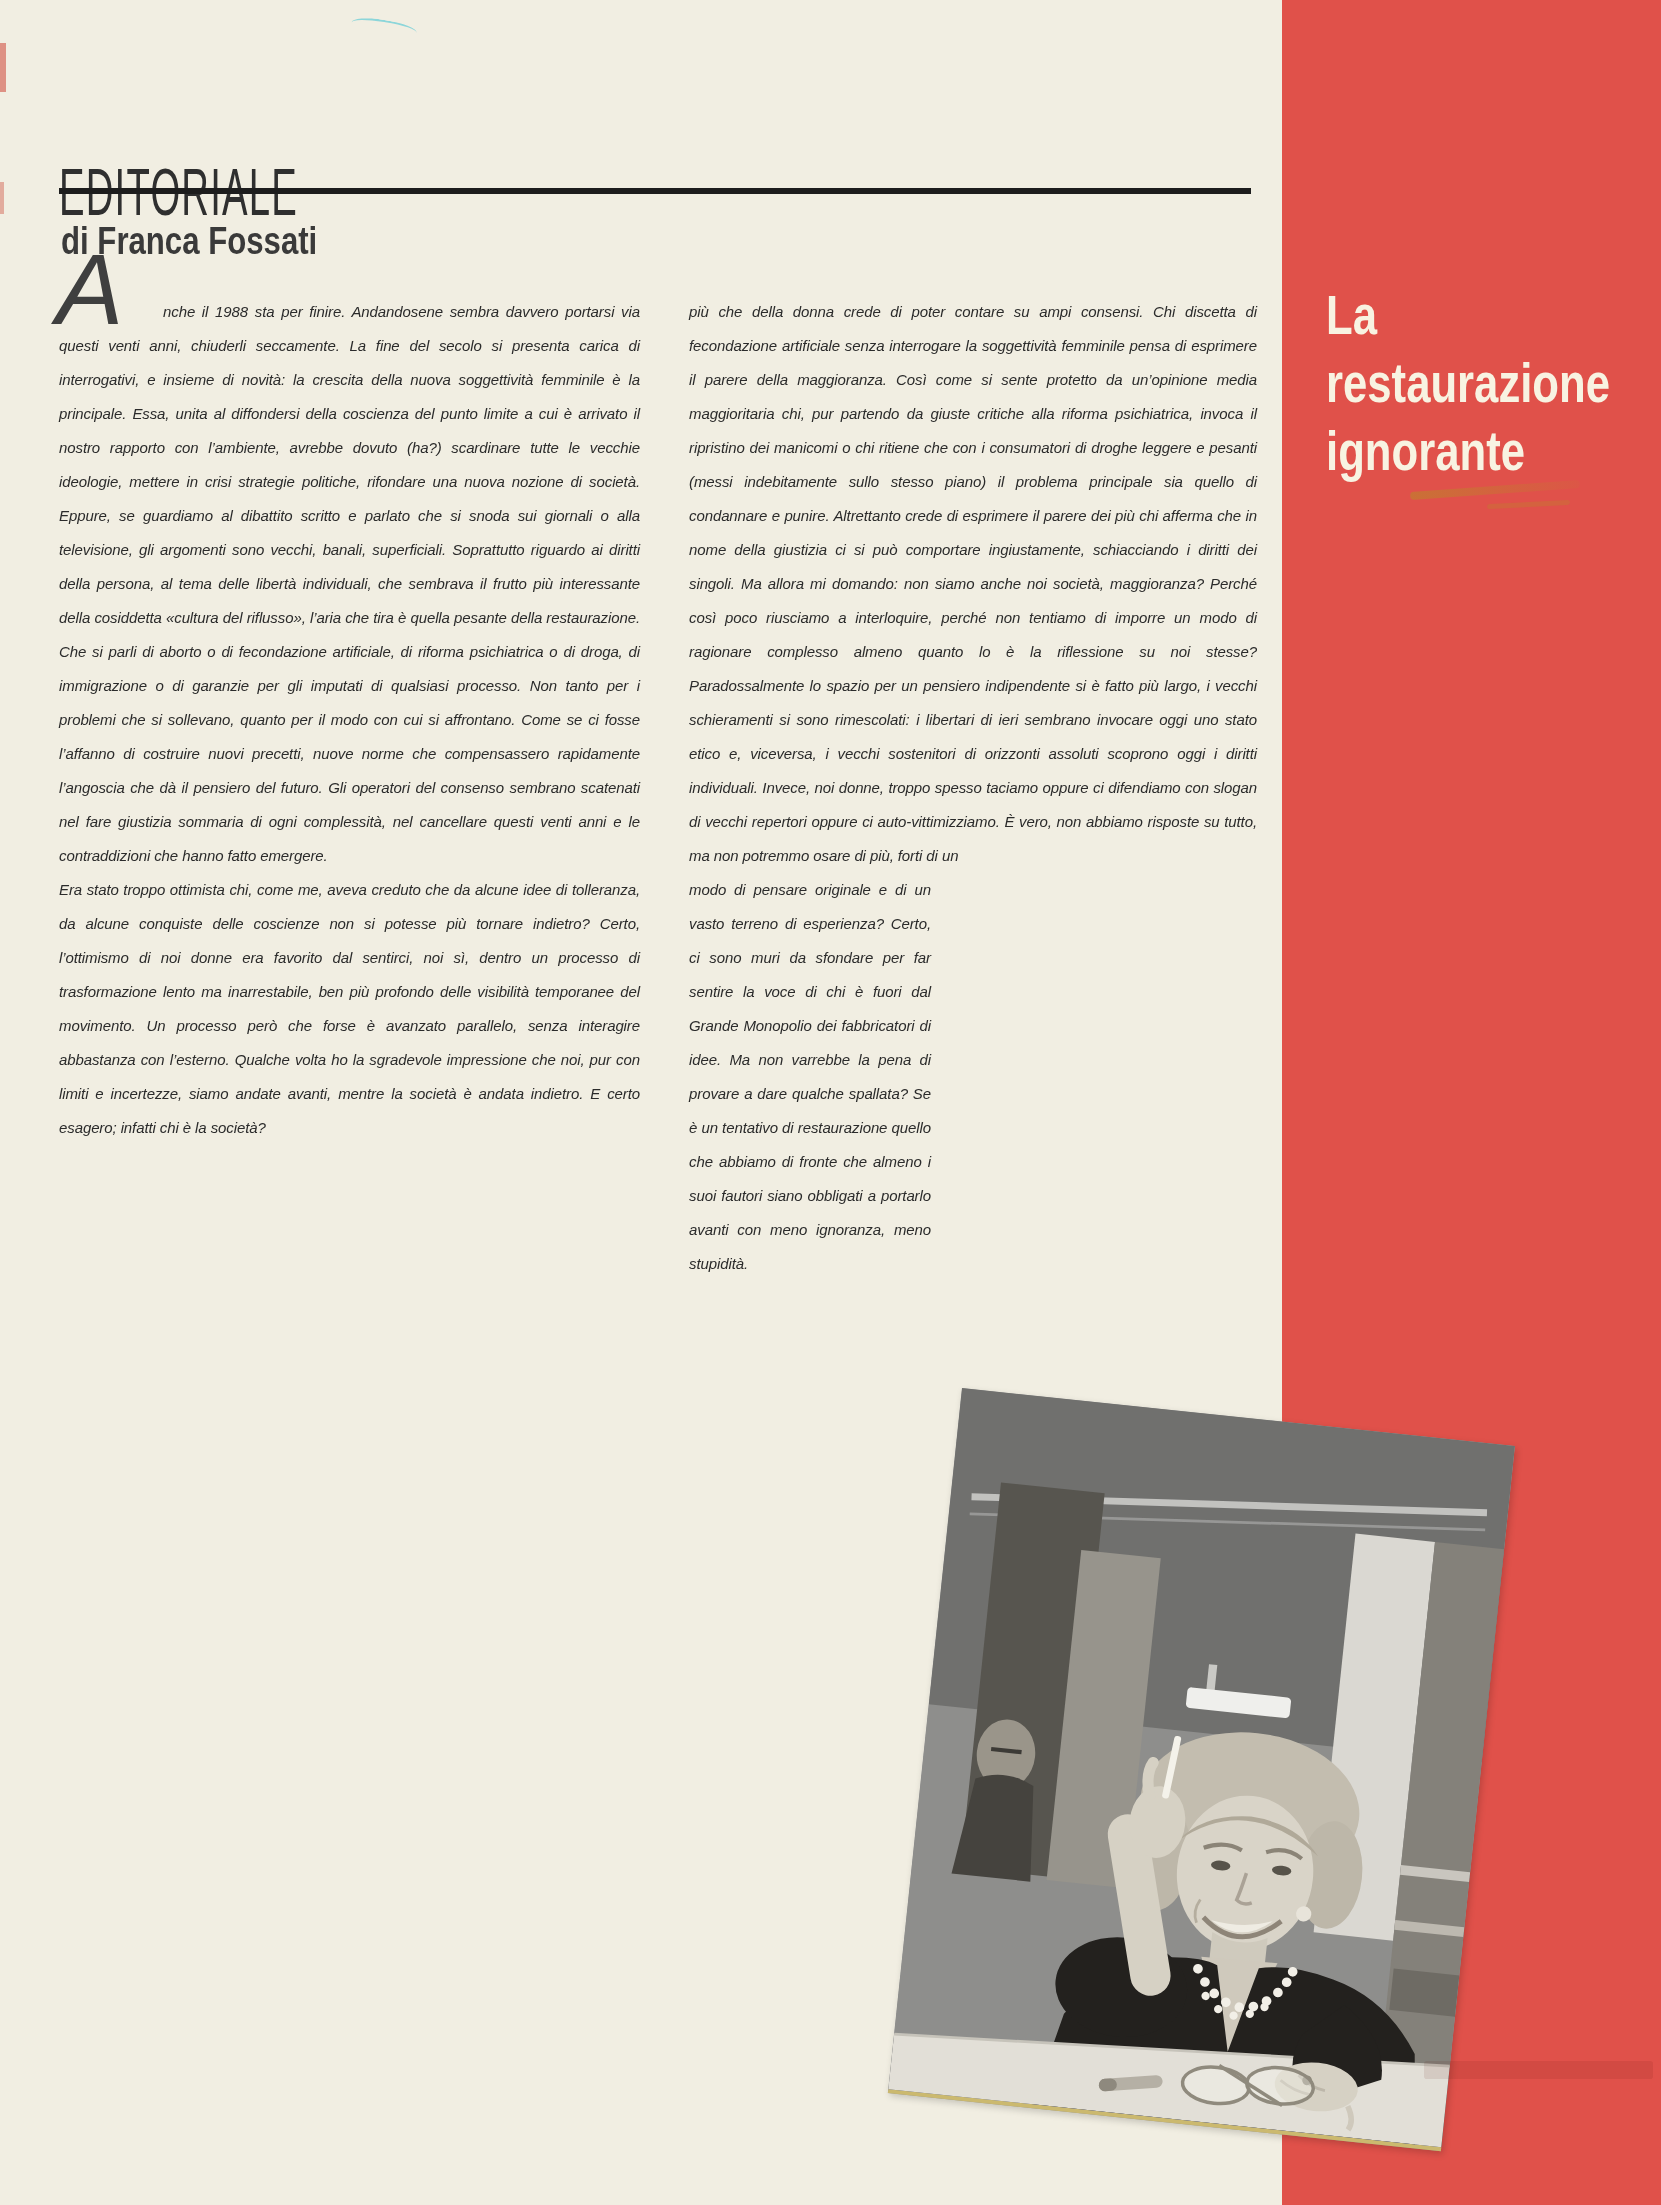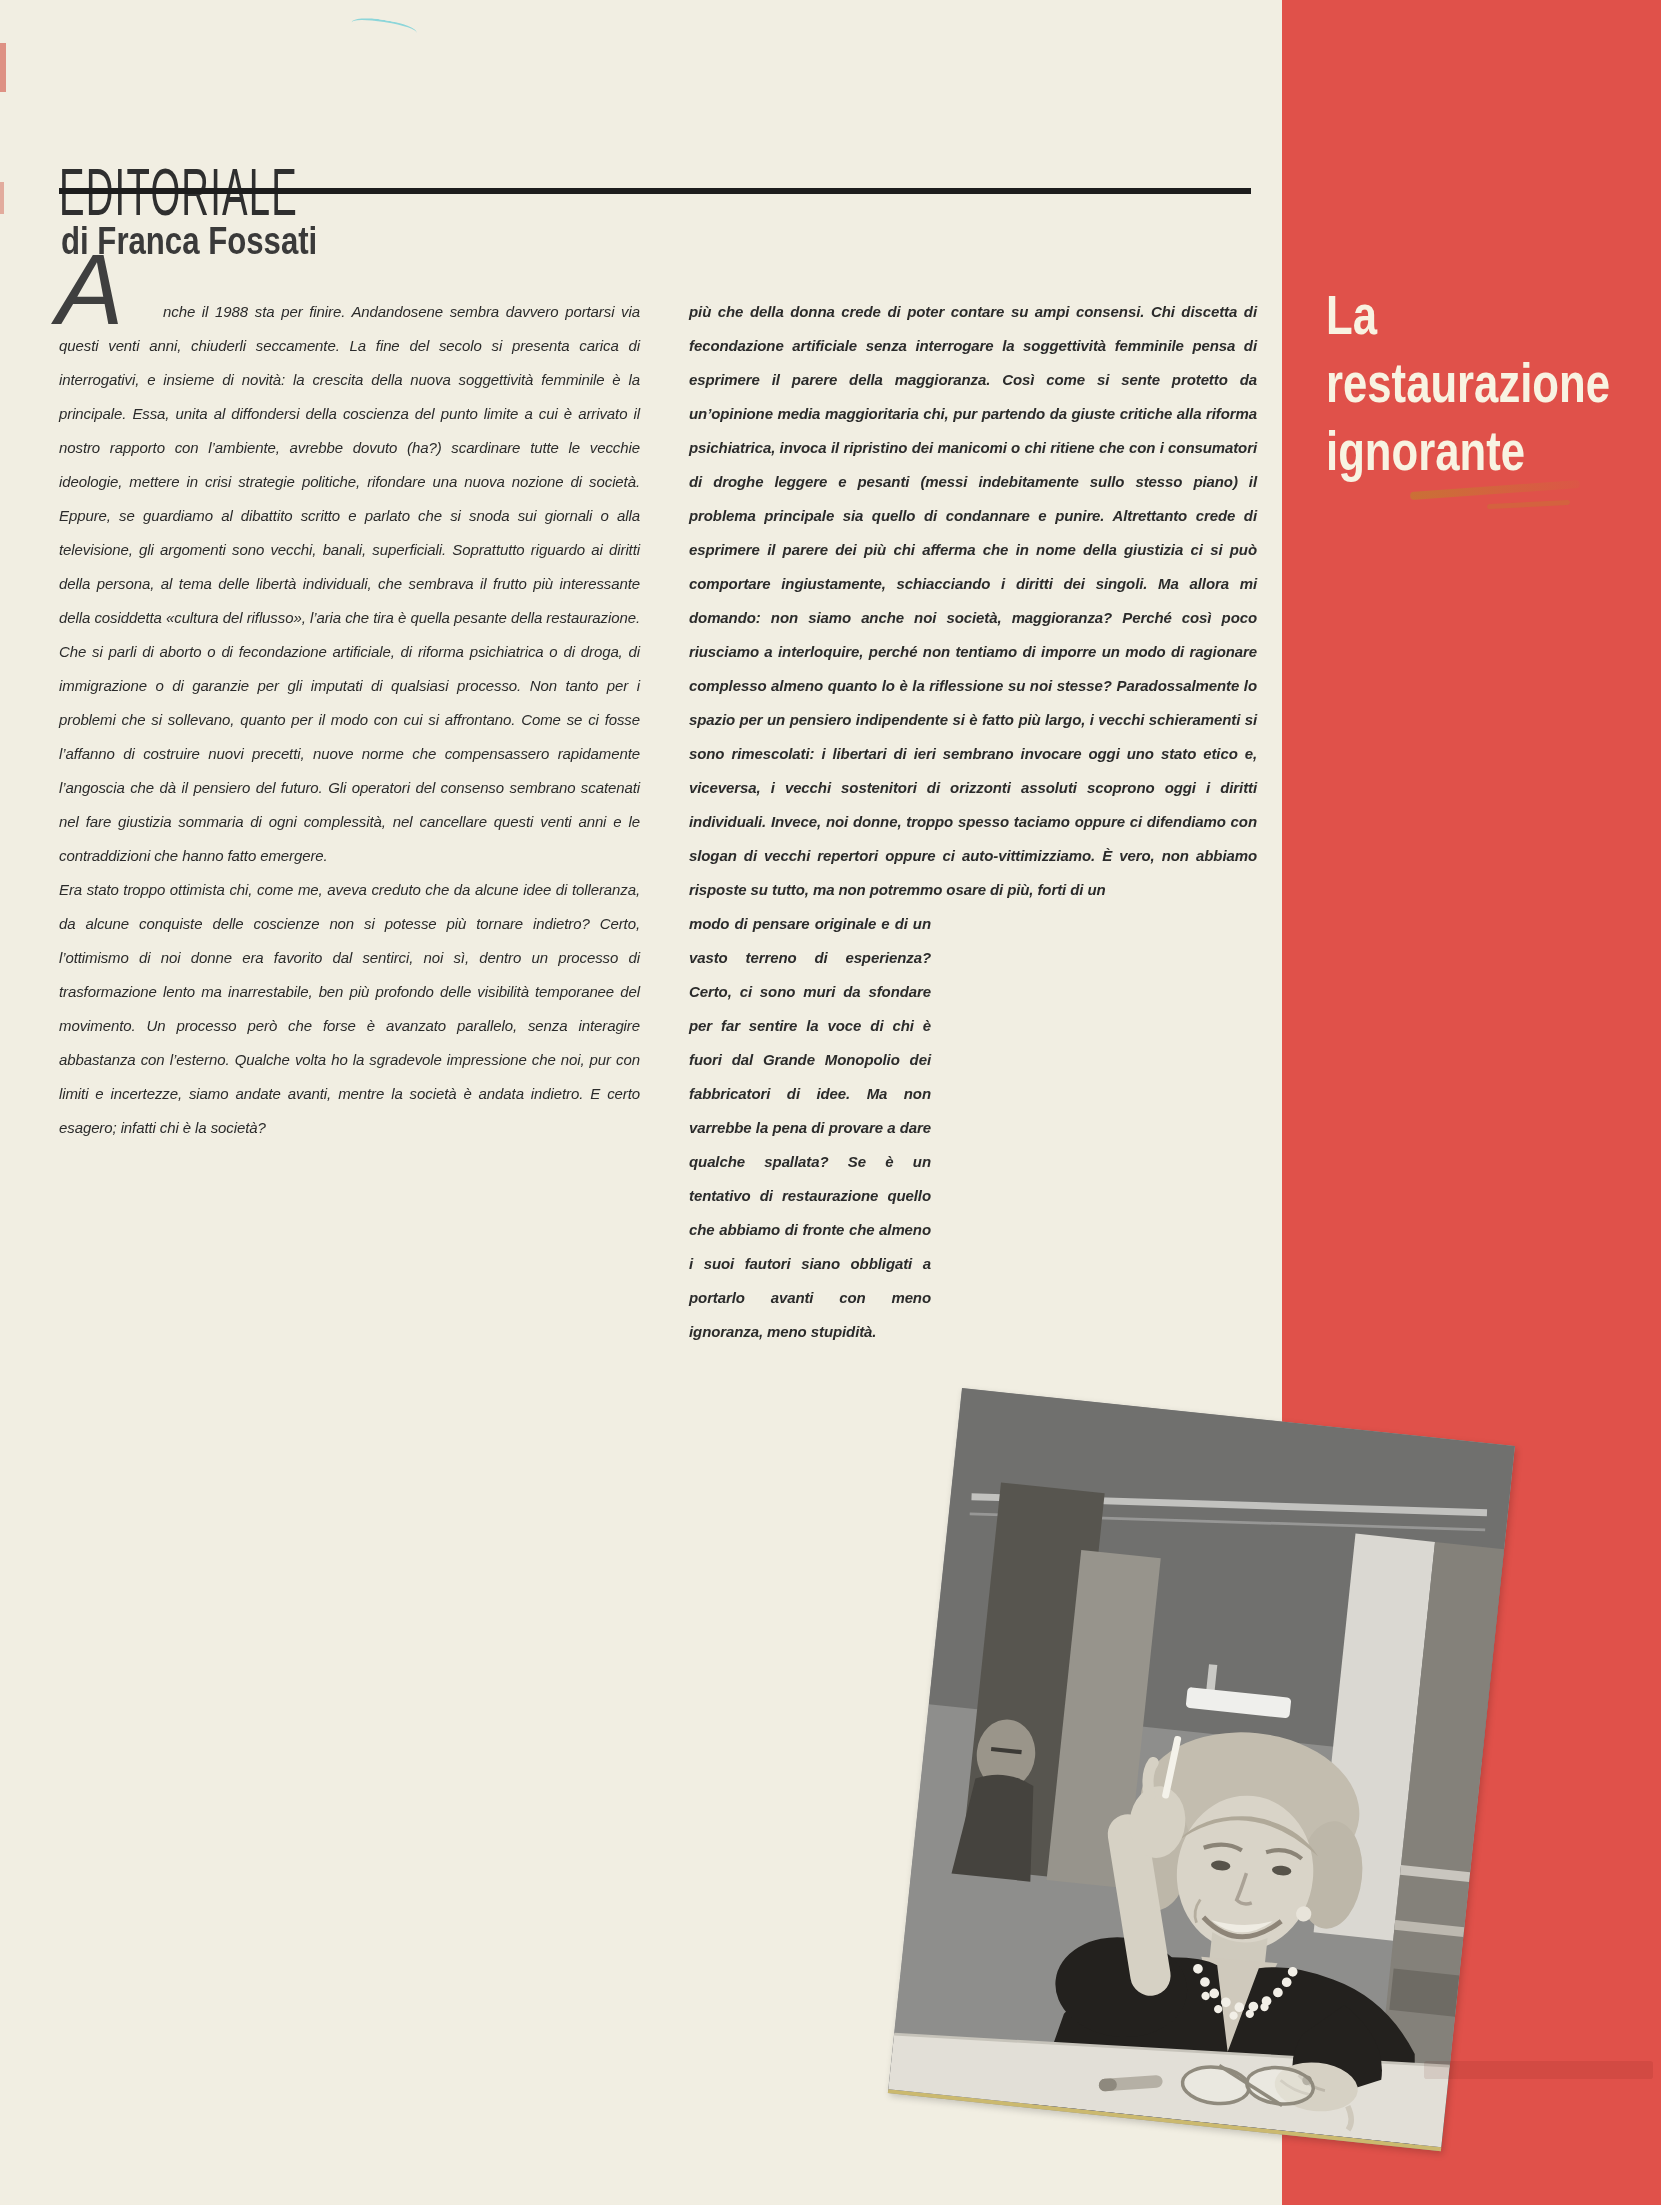--- a/index.html
+++ b/index.html
@@ -41,21 +41,21 @@
   }
   .col{
     position:absolute;top:295px;
     font-size:15px;line-height:34px;font-style:italic;
     text-align:justify;letter-spacing:-0.1px;color:var(--ink);
     z-index:2;
   }
   .col p{margin:0;padding:0;hyphens:auto;}
   .col1{left:59px;width:581px;}
   .col1 .first{text-indent:104px;}
-  .col2{left:689px;width:568px;font-weight:bold;}
+  .col2{left:689px;width:568px;}
   .col2 .narrow{width:242px;}
   
   .redband{
     position:absolute;left:1282px;top:0;width:379px;height:2205px;
     background:var(--accent_red);z-index:1;
   }
   .red-title{
     position:absolute;left:44px;top:281px;margin:0;
     font-size:56px;line-height:68px;font-weight:bold;
     color:var(--title_cream);

